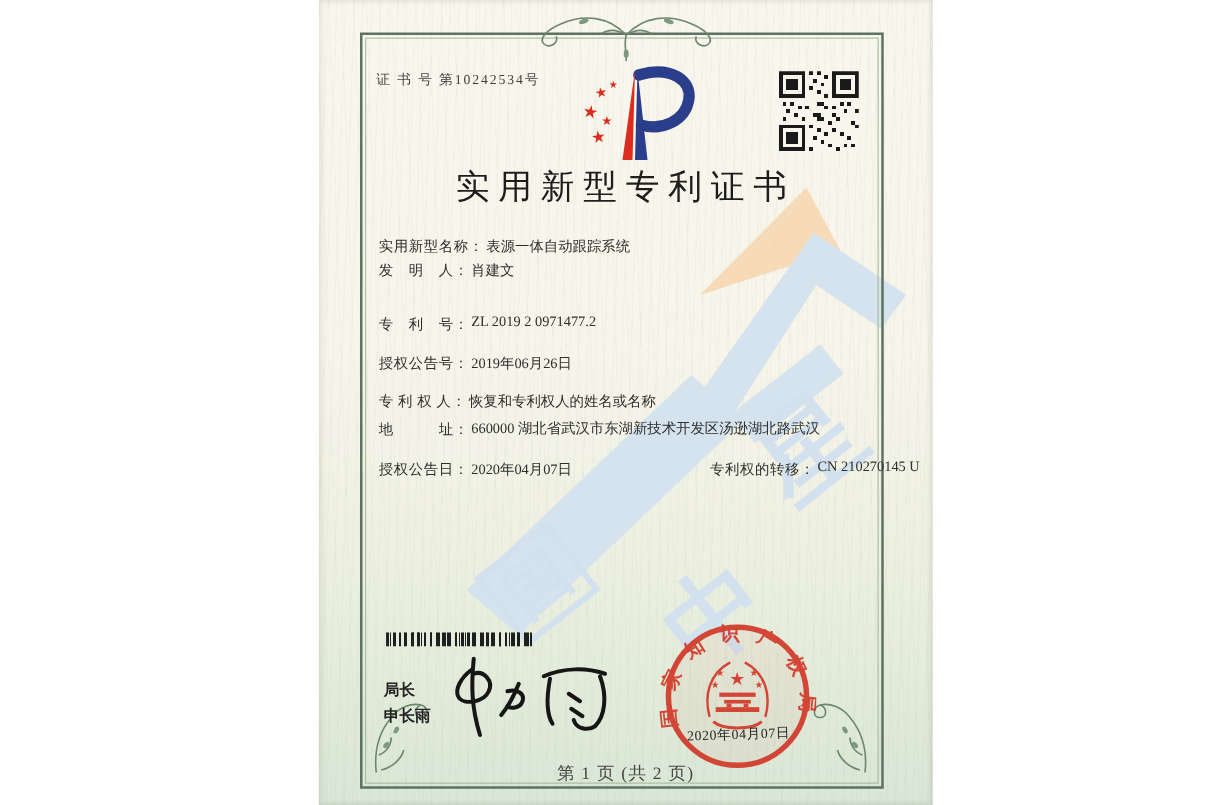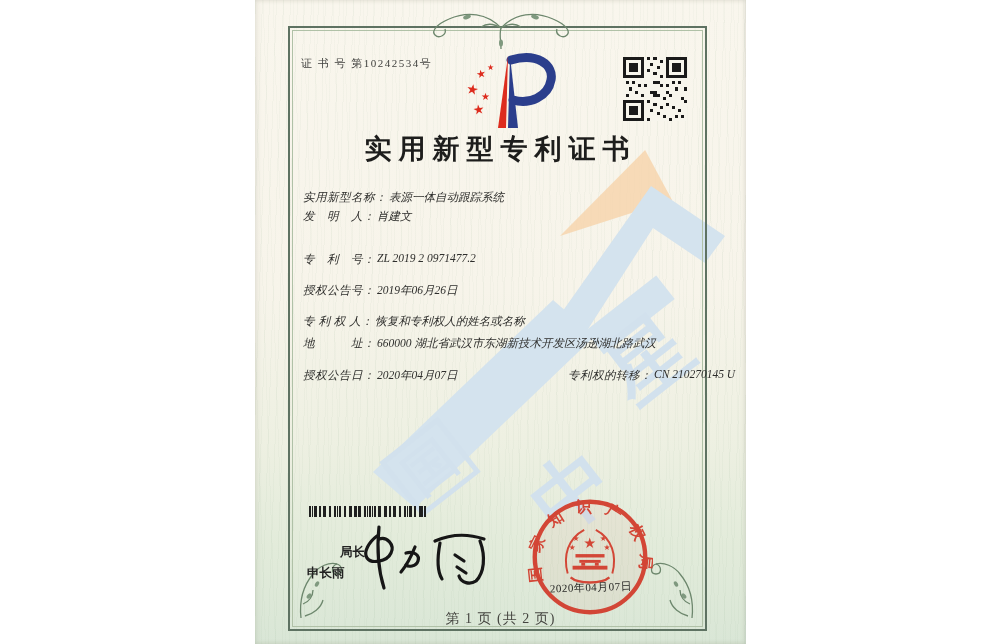--- a/index.html
+++ b/index.html
@@ -27,39 +27,39 @@
   .wm-char{position:absolute;color:#d2e1ed;font-weight:bold;font-family:"Liberation Sans",sans-serif;line-height:1;}
   .wm-xing{left:352px;top:318px;font-size:82px;transform:rotate(-38deg);}
   .wm-zhong{left:278px;top:452px;font-size:78px;transform:rotate(-38deg);}
   .wm-guo{left:138px;top:432px;font-size:50px;border:5px solid #d2e1ed;padding:5px 7px;transform:rotate(-38deg);}
   .frame{position:absolute;left:33px;top:26px;width:415px;height:601px;border:2px solid #5e7262;z-index:2;}
   .frame-inner{position:absolute;inset:2px;border:1px solid #b0c1a7;}
   .content{position:absolute;inset:0;z-index:3;}
   .cert-no{position:absolute;left:46px;top:56px;font-size:11px;letter-spacing:1.5px;color:#3f3f3d;}
   .logo{position:absolute;left:196px;top:48px;width:110px;height:86px;}
   .qr{position:absolute;left:368px;top:57px;width:64px;height:64px;}
-  .title{position:absolute;left:0;right:0;top:131px;text-align:center;font-size:27px;font-weight:bold;
+  .title{position:absolute;left:0;right:0;top:131px;text-align:center;font-size:27px;font-weight:normal;
          letter-spacing:7px;color:#1d1d1c;}
   .fields{position:absolute;left:48px;top:0;width:398px;font-size:11.5px;color:#2e2e2c;}
-  .frow{position:absolute;display:flex;white-space:nowrap;font-style:italic;}
+  .frow{position:absolute;display:flex;white-space:nowrap;}
   .frow .lab{letter-spacing:.5px;}
   .frow .val{margin-left:2px;}
   .addr .val{white-space:normal;width:292px;line-height:15px;}
   .grant2{position:absolute;left:265px;top:0;display:flex;}
   .paras{position:absolute;left:40px;top:389px;width:398px;font-size:11px;line-height:15.5px;
          text-align:justify;color:#3b3b38;}
   .paras p{margin:0 0 2px 0;text-indent:2em;}
   .barcode{position:absolute;left:54px;top:506px;width:118px;height:11px;
     background-image:
       repeating-linear-gradient(90deg,#1f1f1f 0 2px,transparent 2px 5px),
       repeating-linear-gradient(90deg,#1f1f1f 0 1px,transparent 1px 7px),
       repeating-linear-gradient(90deg,transparent 0 3px,#1f1f1f 3px 4px,transparent 4px 11px);}
   .director{position:absolute;left:52px;font-family:"Liberation Sans","DejaVu Sans",sans-serif;
             font-weight:bold;font-size:12.5px;color:#222;}
-  .dir-title{top:544px;margin-left:33px;}
+  .dir-title{top:544px;}
   .dir-name{top:565px;}
   .sig{position:absolute;left:88px;top:520px;width:162px;height:76px;}
   .seal{position:absolute;left:272px;top:494px;width:126px;height:126px;opacity:.93;}
   .seal-date{position:absolute;left:276px;top:580px;width:120px;text-align:center;font-size:11px;
              color:#262624;letter-spacing:.5px;transform:rotate(-2deg);z-index:4;}
   .footer{position:absolute;left:0;right:0;top:610px;text-align:center;font-size:14px;color:#454540;letter-spacing:1px;}
   .orn-top{position:absolute;left:168px;top:5px;width:156px;height:46px;z-index:3;}
   .orn-bl{position:absolute;left:38px;top:556px;width:56px;height:66px;z-index:3;}
   .orn-br{position:absolute;left:389px;top:556px;width:56px;height:66px;z-index:3;transform:scaleX(-1);}
 </style>

